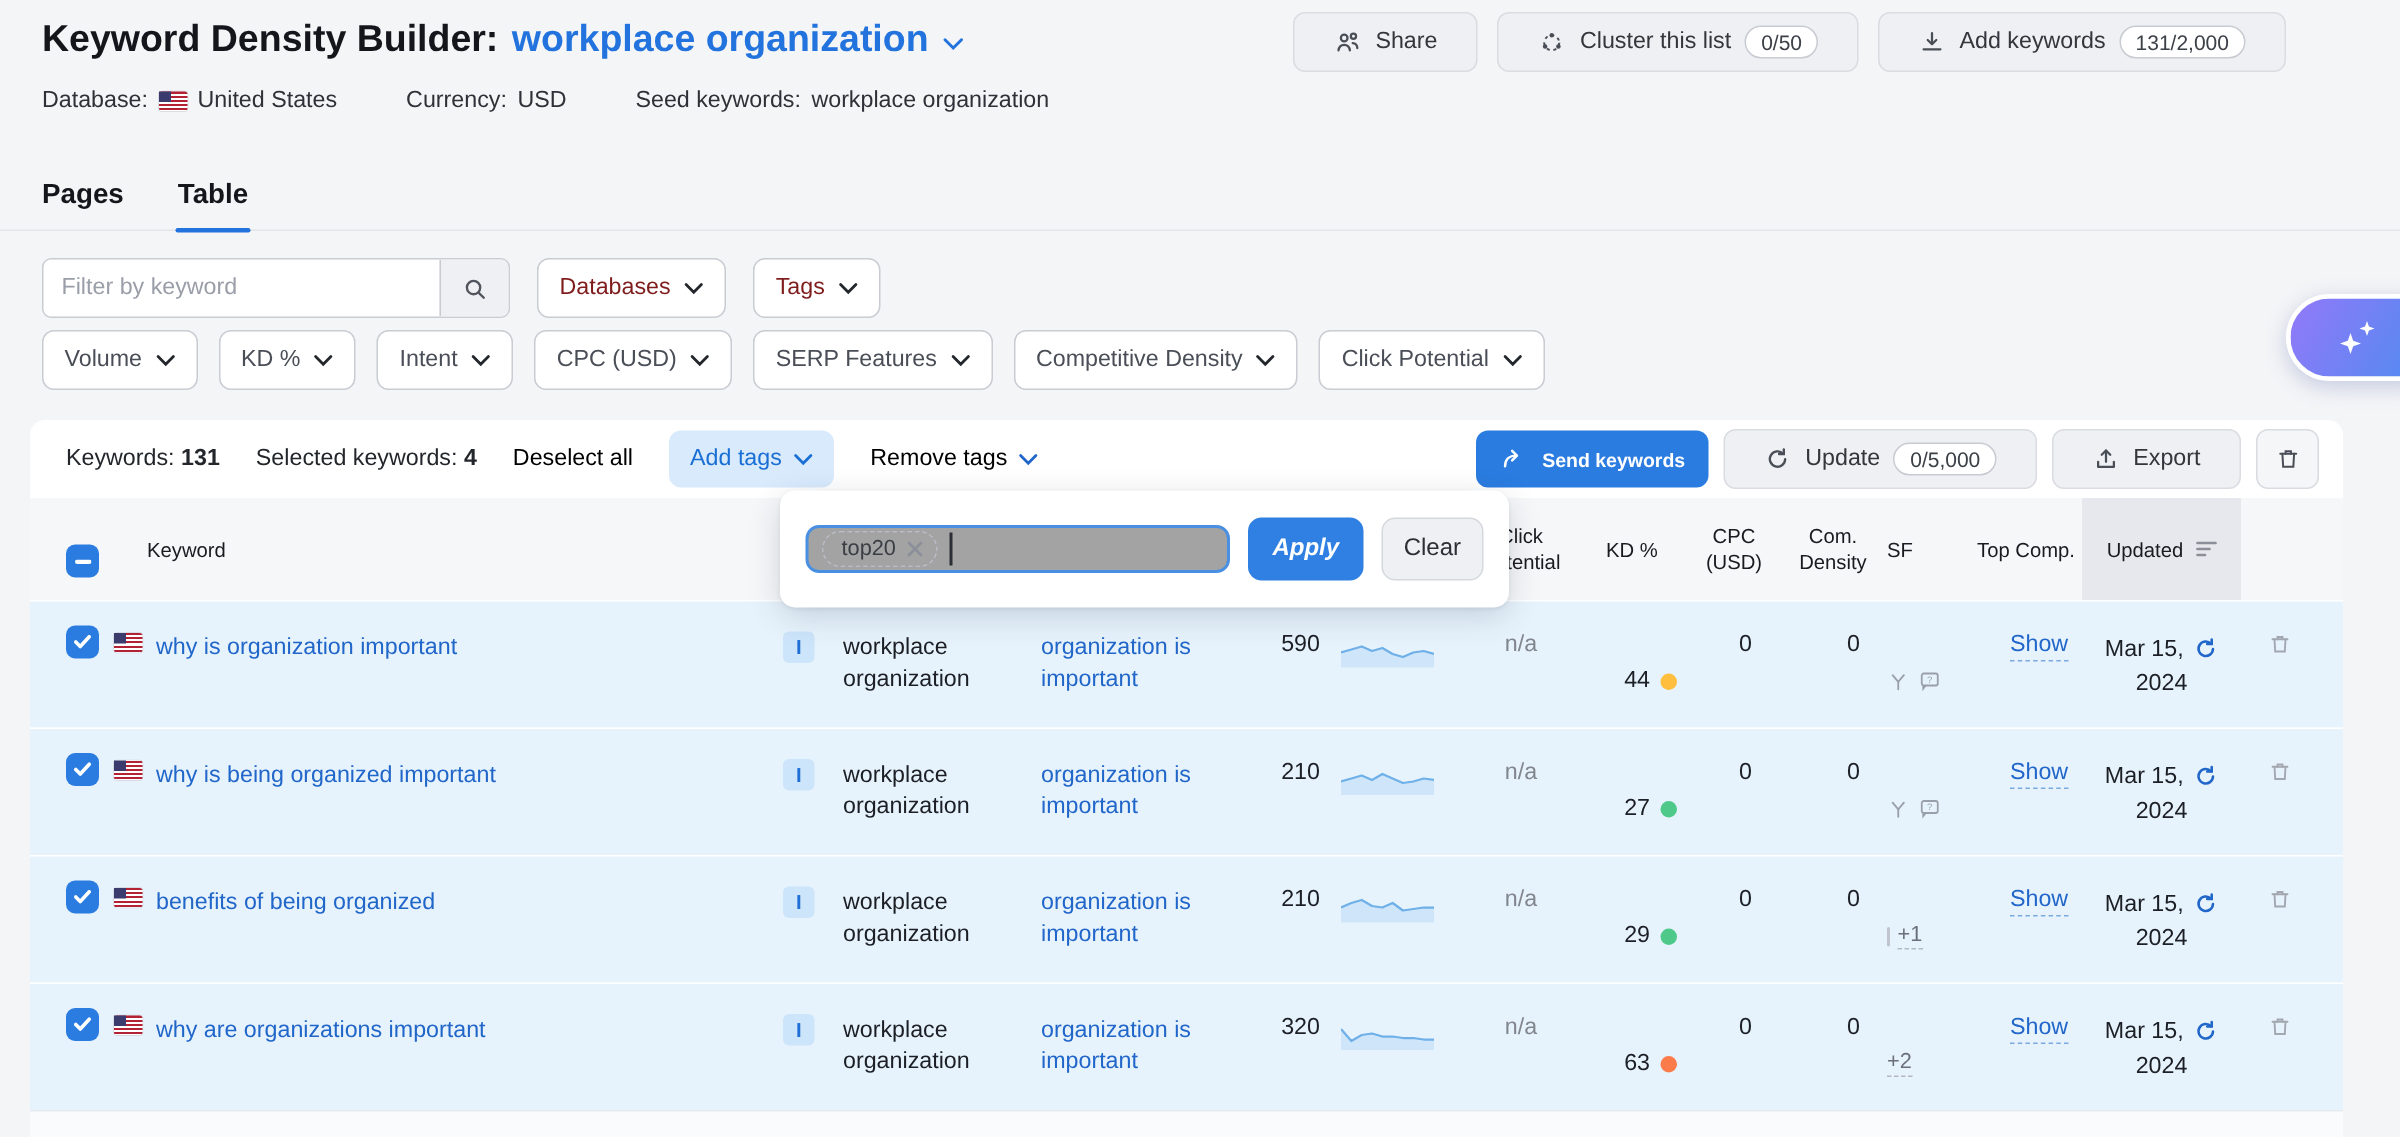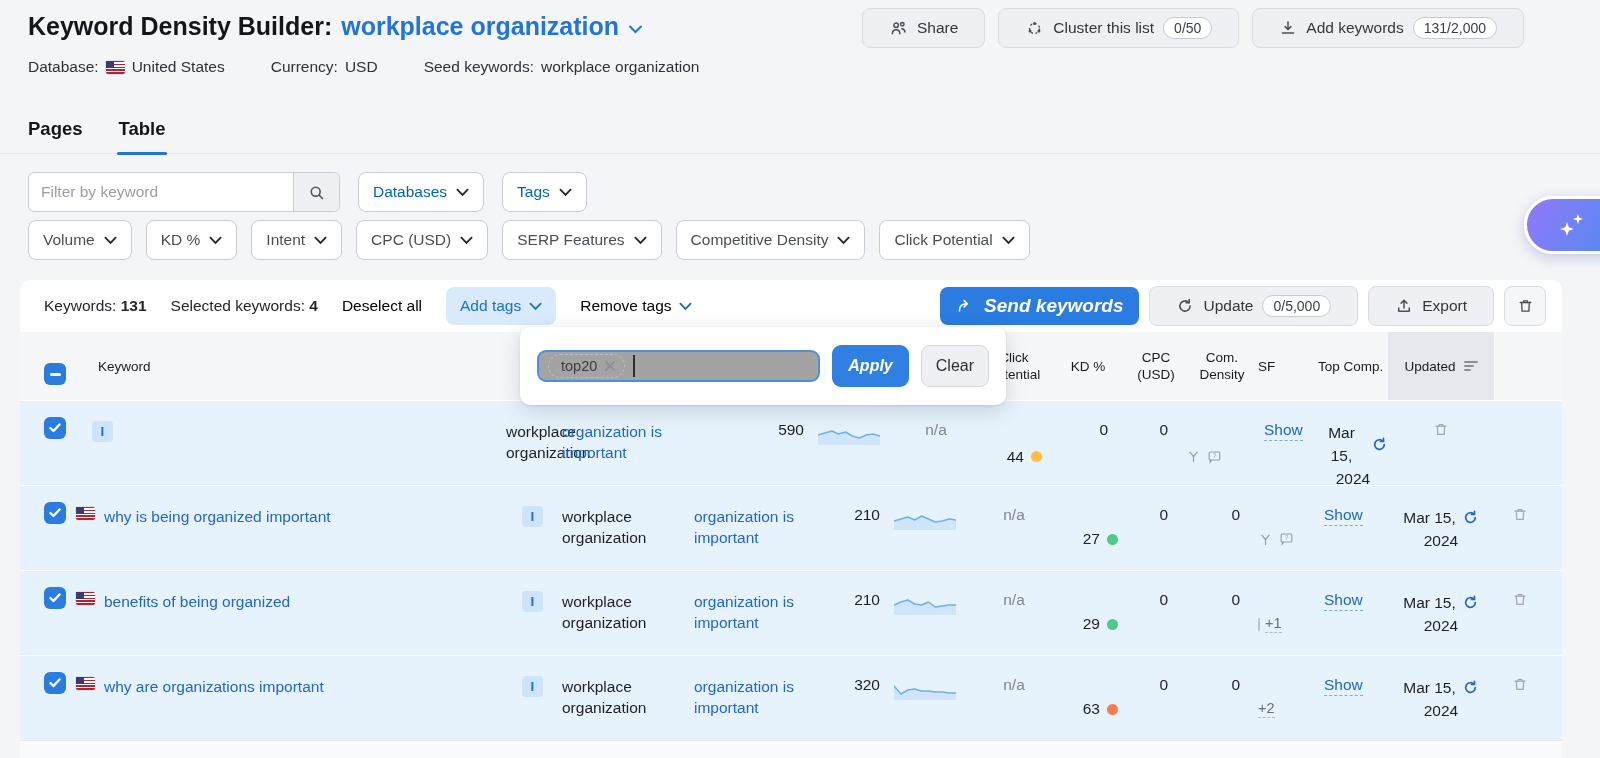--- a/index.html
+++ b/index.html
@@ -20,32 +20,32 @@
   
   .tabs{position:absolute;left:0;right:0;top:104px;height:50px;border-bottom:1px solid #e3e5e9;display:flex;gap:36px;padding:0 28px;box-sizing:border-box;}
   .tab{position:relative;display:flex;align-items:center;font-size:18.5px;font-weight:700;color:#14161b;cursor:pointer;}
   .tab.active::after{content:"";position:absolute;left:-2px;right:-2px;bottom:-2px;height:3.5px;background:#2273dd;border-radius:2px;}
   
   .filters1{position:absolute;left:28px;top:172px;display:flex;gap:18px;}
   .finput{display:flex;width:312px;height:40px;background:#fff;border:1px solid #c9ccd3;border-radius:6px;overflow:hidden;box-sizing:border-box;}
   .finput input{flex:1;border:none;outline:none;padding:0 12px;font-size:15.5px;color:#2e3137;font-family:"Liberation Sans",sans-serif;background:transparent;}
   .finput input::placeholder{color:#9a9ea8;}
   .searchseg{width:45px;background:#eef0f3;border-left:1px solid #c9ccd3;display:flex;align-items:center;justify-content:center;cursor:pointer;}
-  .drop{display:flex;align-items:center;gap:9px;height:40px;padding:0 14px;background:#fff;border:1px solid #c9ccd3;border-radius:8px;font-size:15.5px;color:#0369a1;cursor:pointer;box-sizing:border-box;}
+  .drop{display:flex;align-items:center;gap:9px;height:40px;padding:0 14px;background:#fff;border:1px solid #c9ccd3;border-radius:8px;font-size:15.5px;color:#7f1d1d;cursor:pointer;box-sizing:border-box;}
   .filters2{position:absolute;left:28px;top:220px;display:flex;gap:14px;}
   .filters2 .drop{color:#4a4e57;}
   
   .card{position:absolute;left:20px;top:280px;width:1542px;bottom:0;background:#fff;border-radius:10px 10px 0 0;overflow:hidden;}
   .toolbar{height:52px;display:flex;align-items:center;justify-content:space-between;padding:0 16px 0 24px;}
   .tb-left{display:flex;align-items:center;gap:24px;font-size:15.5px;color:#23262b;}
   .cnt{font-weight:700;}
   .linkbtn{color:#000000;cursor:pointer;display:flex;align-items:center;gap:7px;font-size:15.5px;}
   .addtags{background:#d8eafc;border-radius:8px;height:38px;padding:0 14px;display:flex;align-items:center;gap:8px;color:#1a6fd4;font-size:15.5px;cursor:pointer;}
   .tb-right{display:flex;align-items:center;gap:10px;}
-  .primary{display:flex;align-items:center;gap:10px;height:38px;padding:0 16px;background:#2b7ce0;border-radius:8px;color:#fff;font-size:19px;font-weight:700;cursor:pointer;border:none;font-style:italic;}
+  .primary{display:flex;align-items:center;gap:10px;height:38px;padding:0 16px;background:#2b7ce0;border-radius:8px;color:#fff;font-size:13px;font-weight:700;cursor:pointer;border:none;}
   .iconbtn{width:40px;height:38px;display:flex;align-items:center;justify-content:center;background:#f5f6f8;border:1px solid #d9dbe1;border-radius:8px;color:#585c64;cursor:pointer;}
   
   .grid{display:grid;grid-template-columns:40px minmax(0,1fr) 56px 132px 124px 76px 84px 72px 76px 60px 72px 60px 70px 106px 52px;padding:0 16px;box-sizing:border-box;}
   .thead{height:68px;background:#f6f7f9;font-size:13.5px;color:#191b20;align-items:center;}
   .thead>div{line-height:17px;}
   .th-kw{padding-left:22px;}
   .th-c{text-align:center;}
   .th-upd{background:#e7e8ed;height:68px;display:flex;align-items:center;justify-content:center;gap:8px;}
   .cb{width:22px;height:22px;border-radius:6px;background:#2b7ce0;display:flex;align-items:center;justify-content:center;margin-left:8px;cursor:pointer;flex:0 0 auto;}
   .trow{height:85px;background:#e7f3fc;border-top:1px solid #fff;font-size:15.5px;color:#1c1f25;}
@@ -58,21 +58,21 @@
   .pagelink{color:#2166c9;line-height:21px;cursor:pointer;padding-right:6px;}
   .num-r{text-align:right;padding-right:14px;}
   .c-center{text-align:center;color:#82868f;}
   .kdcell{display:flex;justify-content:flex-end;align-items:center;gap:7px;padding-right:8px;padding-top:22px !important;}
   .dot{width:11px;height:11px;border-radius:50%;flex:0 0 auto;}
   .cpccell,.cdcell{text-align:right;padding-right:18px;}
   .sfcell{display:flex;align-items:center;gap:5px;color:#9aa0aa;padding-top:22px !important;}
   .sfextra{color:#6a6f78;font-size:14.5px;border-bottom:1px dashed #b4b8c0;padding-bottom:1px;cursor:pointer;}
   .sfbar{width:2px;height:13px;background:#c0c4cc;border-radius:1px;}
   .showlink{color:#2166c9;border-bottom:1px dashed #7aa9e0;padding-bottom:2px;cursor:pointer;}
-  .topcell{padding-left:6px;}
+  .topcell{padding-left:6px;margin-left:16px;}
   .updcell{text-align:center;line-height:23px;}
   .updl1{display:inline-flex;align-items:center;gap:6px;}
   .delcell{display:flex;justify-content:center;color:#a2a7b0;}
   .trow-partial{height:18px;background:#fafbfd;border-top:1px solid #e6e9ee;}
   .sparksvg{margin-top:2px;}
   
   .popup{position:absolute;left:520px;top:327px;width:486px;height:78px;background:#fff;border-radius:10px;box-shadow:0 6px 22px rgba(20,30,55,.16),0 1px 3px rgba(20,30,55,.08);display:flex;align-items:center;padding:0 17px;gap:12px;box-sizing:border-box;z-index:6;}
   .taginput{flex:1;height:32px;border:2px solid #4a90e2;border-radius:9px;display:flex;align-items:center;gap:8px;padding:0 9px;box-sizing:border-box;background:#a3a3a3;cursor:text;}
   .chip{display:flex;align-items:center;gap:7px;border:1px dashed #b9bdc6;border-radius:999px;padding:3px 8px 3px 12px;font-size:14.5px;color:#3a3d44;}
   .chip .x{cursor:pointer;display:flex;}
@@ -337,20 +337,24 @@
     </div>
 
     <div class="grid trow">
       <div class="cell-cb">
           <div class="cb">
             <svg width="12" height="10" viewBox="0 0 12 10">
               <path d="M1.5 5l3 3 6-6.5" fill="none" stroke="#fff" stroke-width="2.4" stroke-linecap="round" stroke-linejoin="round"></path>
             </svg>
           </div>
         </div>
+      <div class="kwcell">
+          <span class="flag"></span>
+          <span class="kwlink">why is organization important</span>
+        </div>
       <div>
           <span class="intbadge">I</span>
         </div>
       <div class="seed">workplace organization</div>
       <div><span class="pagelink">organization is important</span></div>
       <div class="num-r">590</div>
       <div>
           <svg class="sparksvg" width="62" height="24" viewBox="0 0 62 24">
             <polygon fill="#cfe6fa" points="0.0,12.0 6.9,10.0 13.8,8.0 20.7,11.0 27.6,9.0 34.4,13.0 41.3,15.0 48.2,12.0 55.1,11.0 62.0,13.0 62,22 0,22"></polygon>
             <polyline fill="none" stroke="#6fb0e8" stroke-width="1.5" stroke-linejoin="round" points="0.0,12.0 6.9,10.0 13.8,8.0 20.7,11.0 27.6,9.0 34.4,13.0 41.3,15.0 48.2,12.0 55.1,11.0 62.0,13.0"></polyline>

